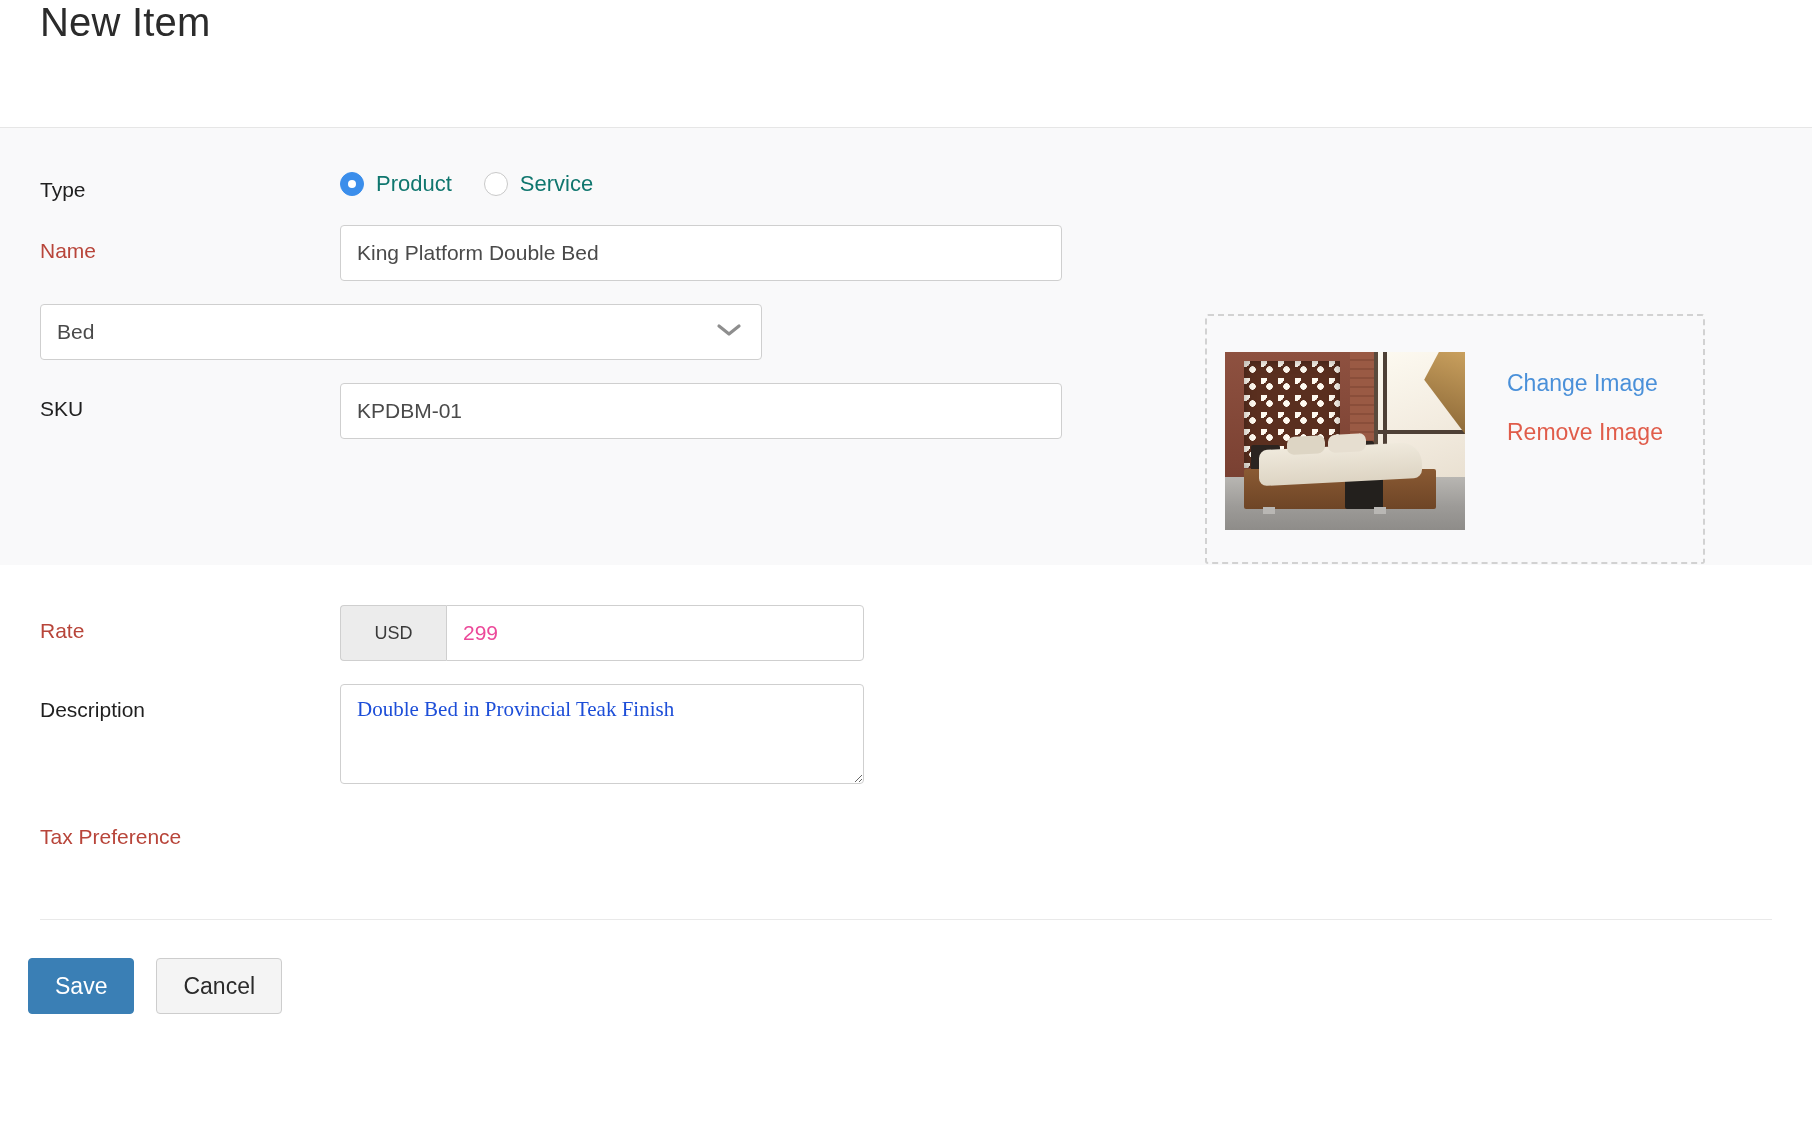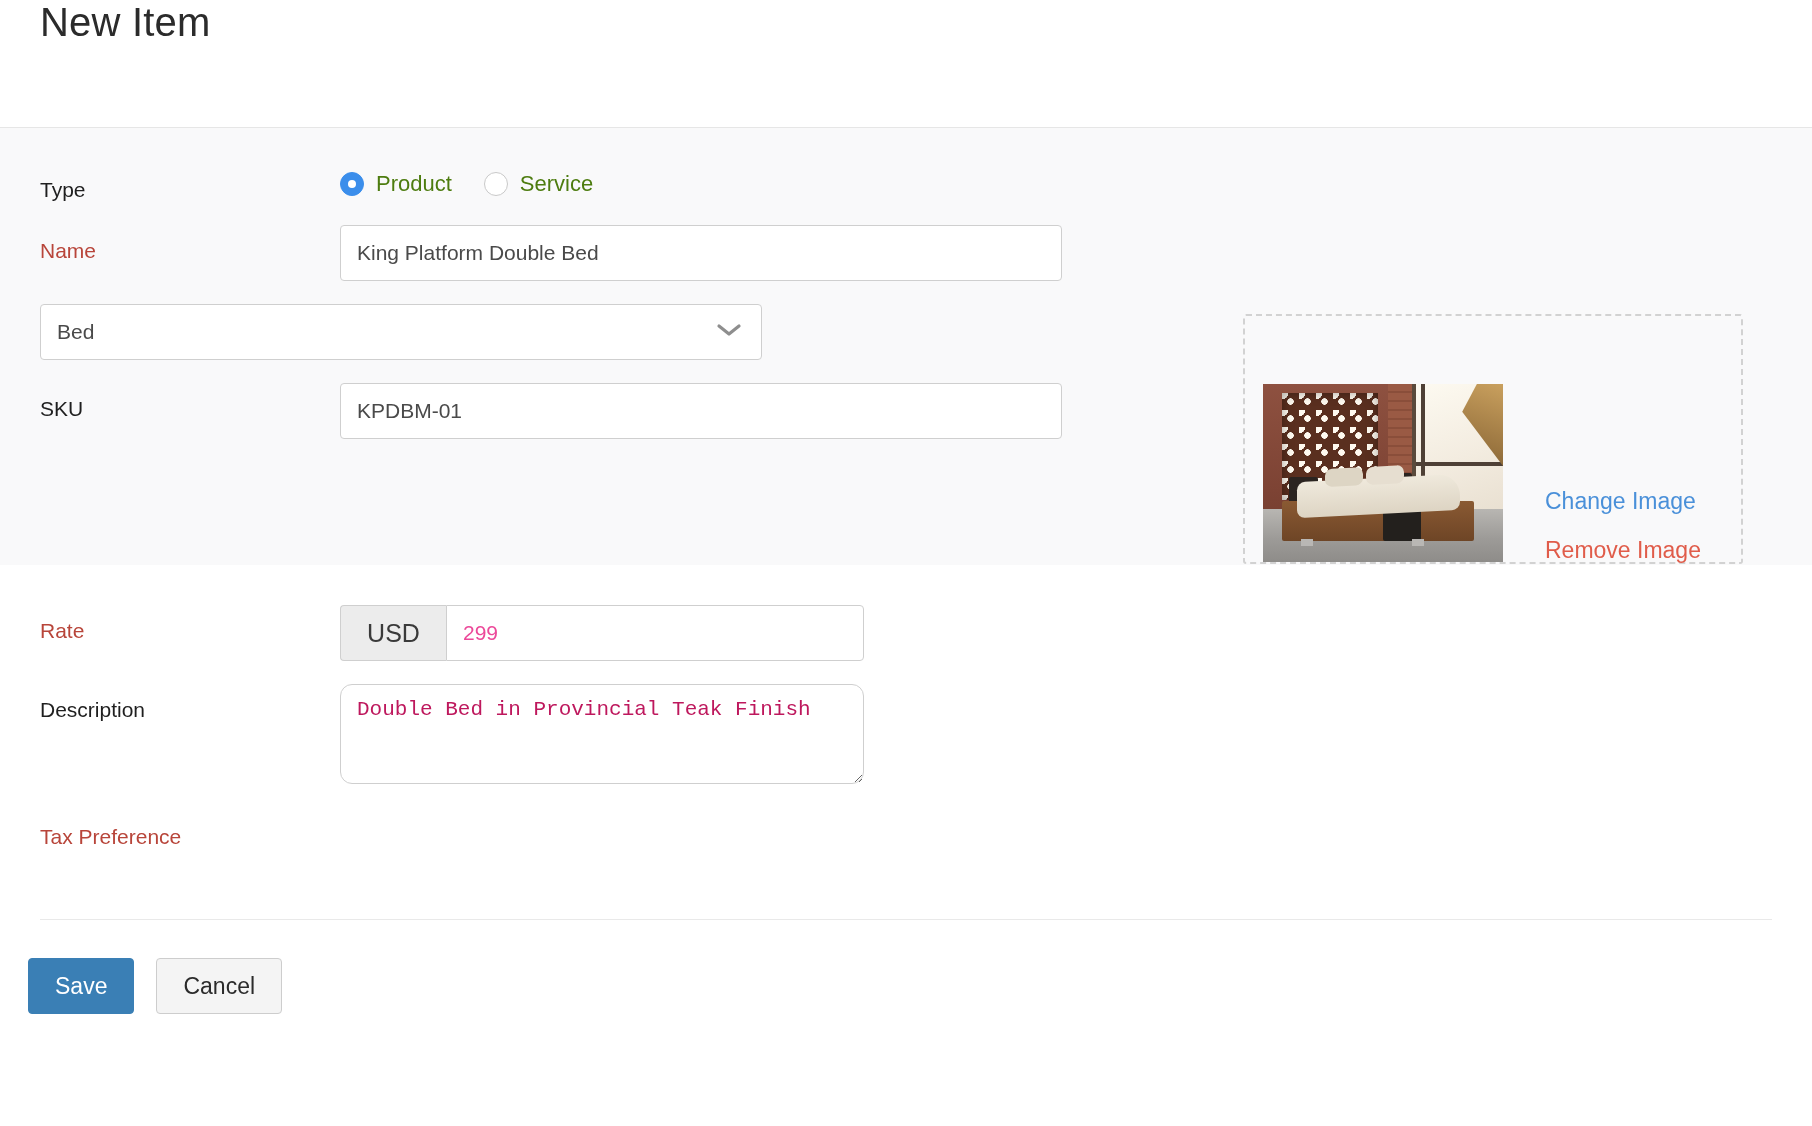--- a/index.html
+++ b/index.html
@@ -89,21 +89,21 @@
   }
   .radio.checked::after {
     content: "";
     position: absolute;
     left: 50%; top: 50%;
     transform: translate(-50%, -50%);
     width: 8px; height: 8px;
     border-radius: 50%;
     background: #ffffff;
   }
-  .radio-label { font-size: 22px; color: #4d7c0f; }
+  .radio-label { font-size: 22px; color: #0f766e; }
 
   
   .text-input {
     width: 722px;
     height: 56px;
     border: 1px solid #cfcfcf;
     border-radius: 4px;
     background: #ffffff;
     font-size: 21px;
     color: #4a4a4a;
@@ -124,61 +124,61 @@
   
   .input-group { display: flex; width: 524px; }
   .addon {
     width: 106px;
     height: 56px;
     background: #ececec;
     border: 1px solid #cfcfcf;
     border-right: none;
     border-radius: 4px 0 0 4px;
     display: flex; align-items: center; justify-content: center;
-    font-size: 25px;
+    font-size: 18px;
     color: #3a3a3a;
   }
   .rate-input {
     flex: 1;
     height: 56px;
     border: 1px solid #cfcfcf;
     border-radius: 0 4px 4px 0;
     background: #fff;
     font-size: 21px;
     color: #ec4899;
     padding: 0 16px;
     font-family: "Liberation Sans", sans-serif;
     outline: none;
   }
 
   
   .textarea {
     width: 524px;
     height: 100px;
     border: 1px solid #cfcfcf;
-    border-radius: 12px;
+    border-radius: 4px;
     background: #fff;
     font-size: 21px;
-    color: #be185d;
+    color: #1d4ed8;
     padding: 11px 16px;
-    font-family: Liberation Mono, monospace;
+    font-family: Liberation Serif, serif;
     resize: both;
     outline: none;
     line-height: 1.3;
   }
 
   
   .image-box {
     position: absolute;
-    left: 1243px; top: 186px;
+    left: 1205px; top: 186px;
     width: 500px; height: 250px;
     border: 2px dashed #d2d2d2;
     border-radius: 3px;
     display: flex;
-    align-items: flex-end;
+    align-items: flex-start;
   }
   .thumb {
     position: relative;
     width: 240px; height: 178px;
     margin: 36px 0 0 18px;
     overflow: hidden;
     background: #cfcfc8;
     flex: 0 0 240px;
   }
   .img-links {

